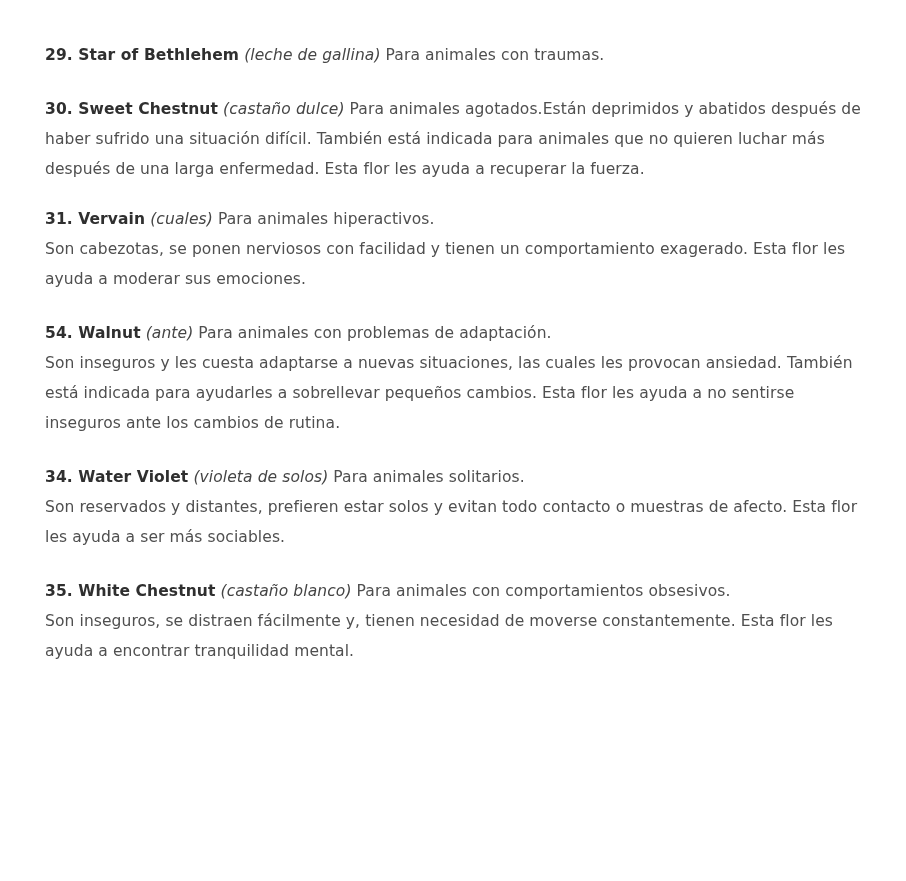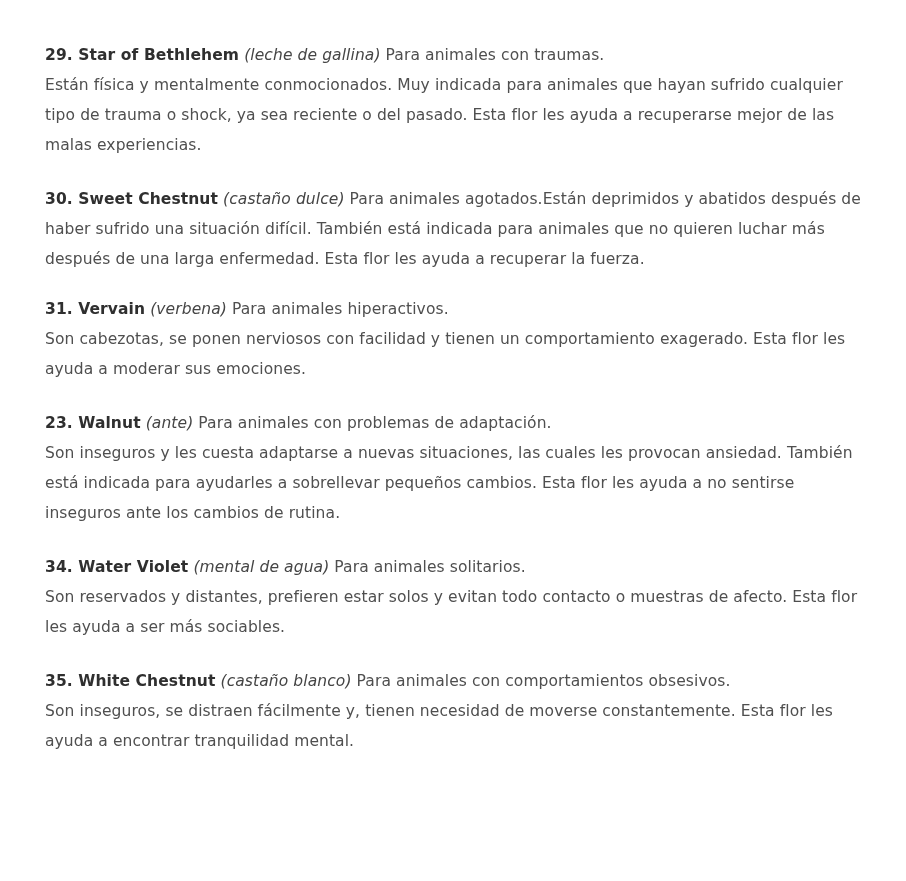--- a/index.html
+++ b/index.html
@@ -48,57 +48,56 @@
 <body>
 
 <div class="doc">
   <div id="items">
   <div class="item">
     <p class="lead">
       <strong class="t">29. Star of Bethlehem</strong>
       <em class="sp">(leche de gallina)</em>
       <span class="ind">Para animales con traumas.</span>
     </p>
-    <p class="desc">Están física y mentalmente conmocionados. Muy indicada para animales que hayan sufrido cualquier tipo de trauma o shock, ya sea reciente o del pasado. Esta flor les ayuda a recuperarse mejor de las malas experiencias.</p>
   </div>
 
   <div class="item">
     <p class="lead">
       <strong class="t">30. Sweet Chestnut</strong>
       <em class="sp">(castaño dulce)</em>
       <span class="ind">Para animales agotados.Están deprimidos  y abatidos después de haber sufrido una situación difícil. También está indicada para animales que no quieren luchar más después de una larga enfermedad. Esta flor les ayuda a recuperar la fuerza.</span>
     </p>
 
   </div>
 
   <div class="item">
     <p class="lead">
       <strong class="t">31. Vervain</strong>
-      <em class="sp">(verbena)</em>
+      <em class="sp">(cuales)</em>
       <span class="ind">Para animales hiperactivos.</span>
     </p>
     <p class="desc">Son cabezotas, se ponen nerviosos con facilidad y tienen un comportamiento exagerado. Esta flor les ayuda a moderar sus emociones.</p>
   </div>
 
   <div class="item">
   </div>
 
   <div class="item">
     <p class="lead">
-      <strong class="t">23. Walnut</strong>
+      <strong class="t">54. Walnut</strong>
       <em class="sp">(ante)</em>
       <span class="ind">Para animales con problemas de adaptación.</span>
     </p>
     <p class="desc">Son inseguros y les cuesta adaptarse a nuevas situaciones, las cuales les provocan ansiedad. También está indicada para ayudarles a sobrellevar pequeños cambios. Esta flor les ayuda a no sentirse inseguros ante los cambios de rutina.</p>
   </div>
 
   <div class="item">
     <p class="lead">
       <strong class="t">34. Water Violet</strong>
-      <em class="sp">(mental de agua)</em>
+      <em class="sp">(violeta de solos)</em>
       <span class="ind">Para animales solitarios.</span>
     </p>
     <p class="desc">Son reservados y distantes, prefieren estar solos  y evitan todo contacto o muestras de afecto. Esta flor les ayuda a ser más sociables.</p>
   </div>
 
   <div class="item">
     <p class="lead">
       <strong class="t">35. White Chestnut</strong>
       <em class="sp">(castaño blanco)</em>
       <span class="ind">Para animales con comportamientos obsesivos.</span>

